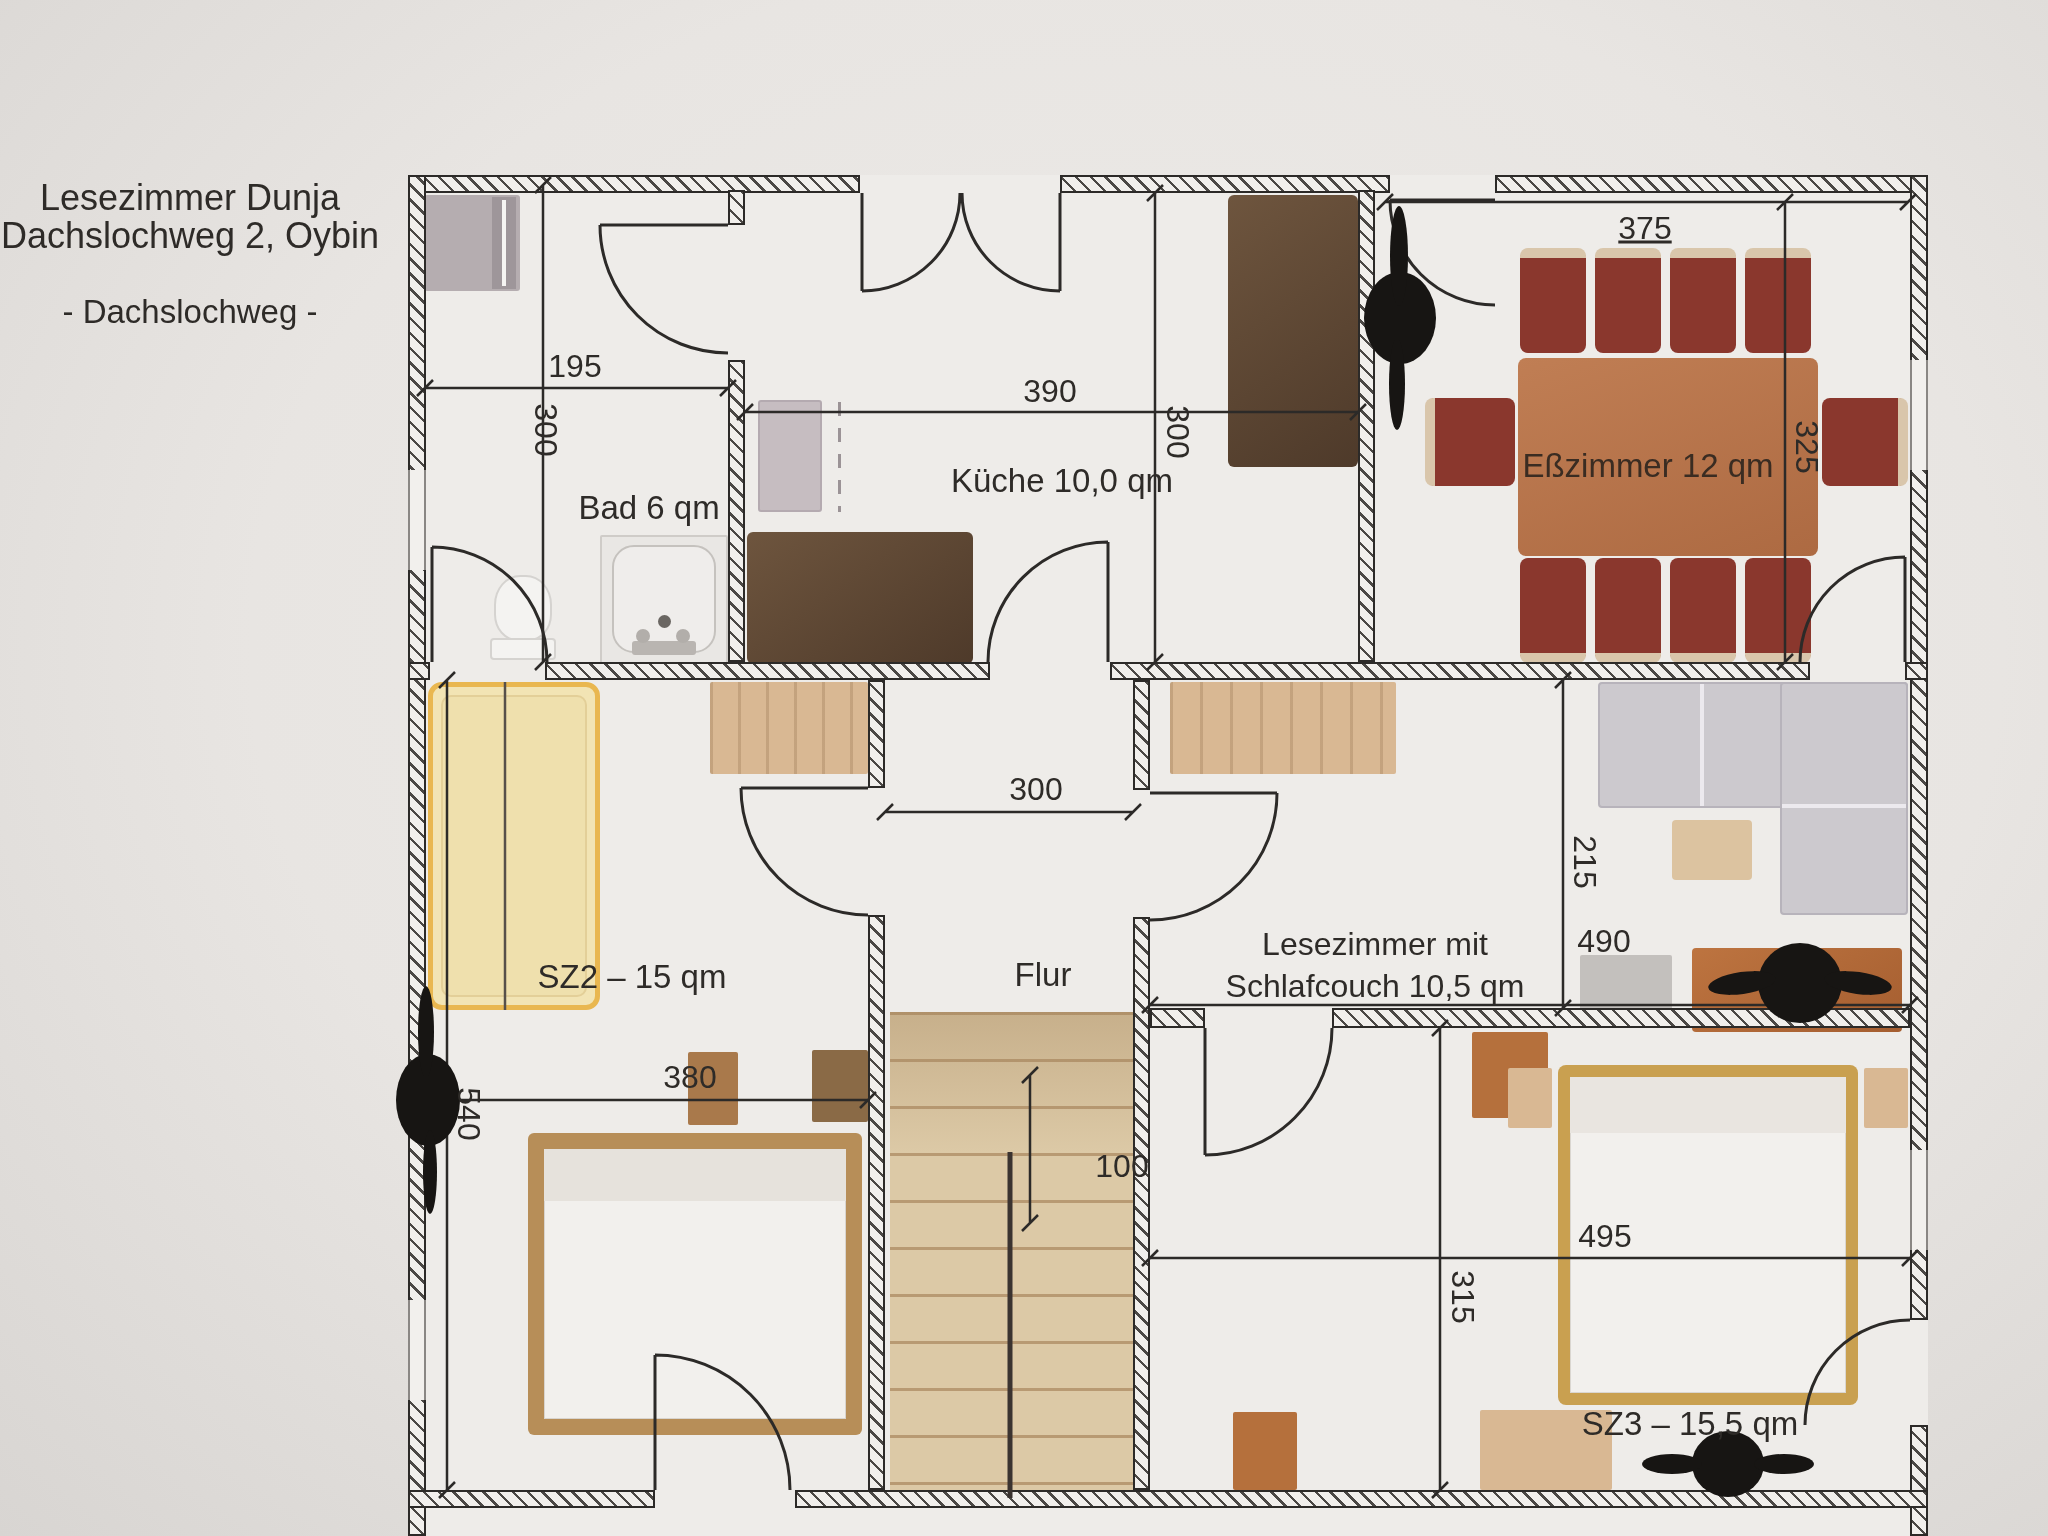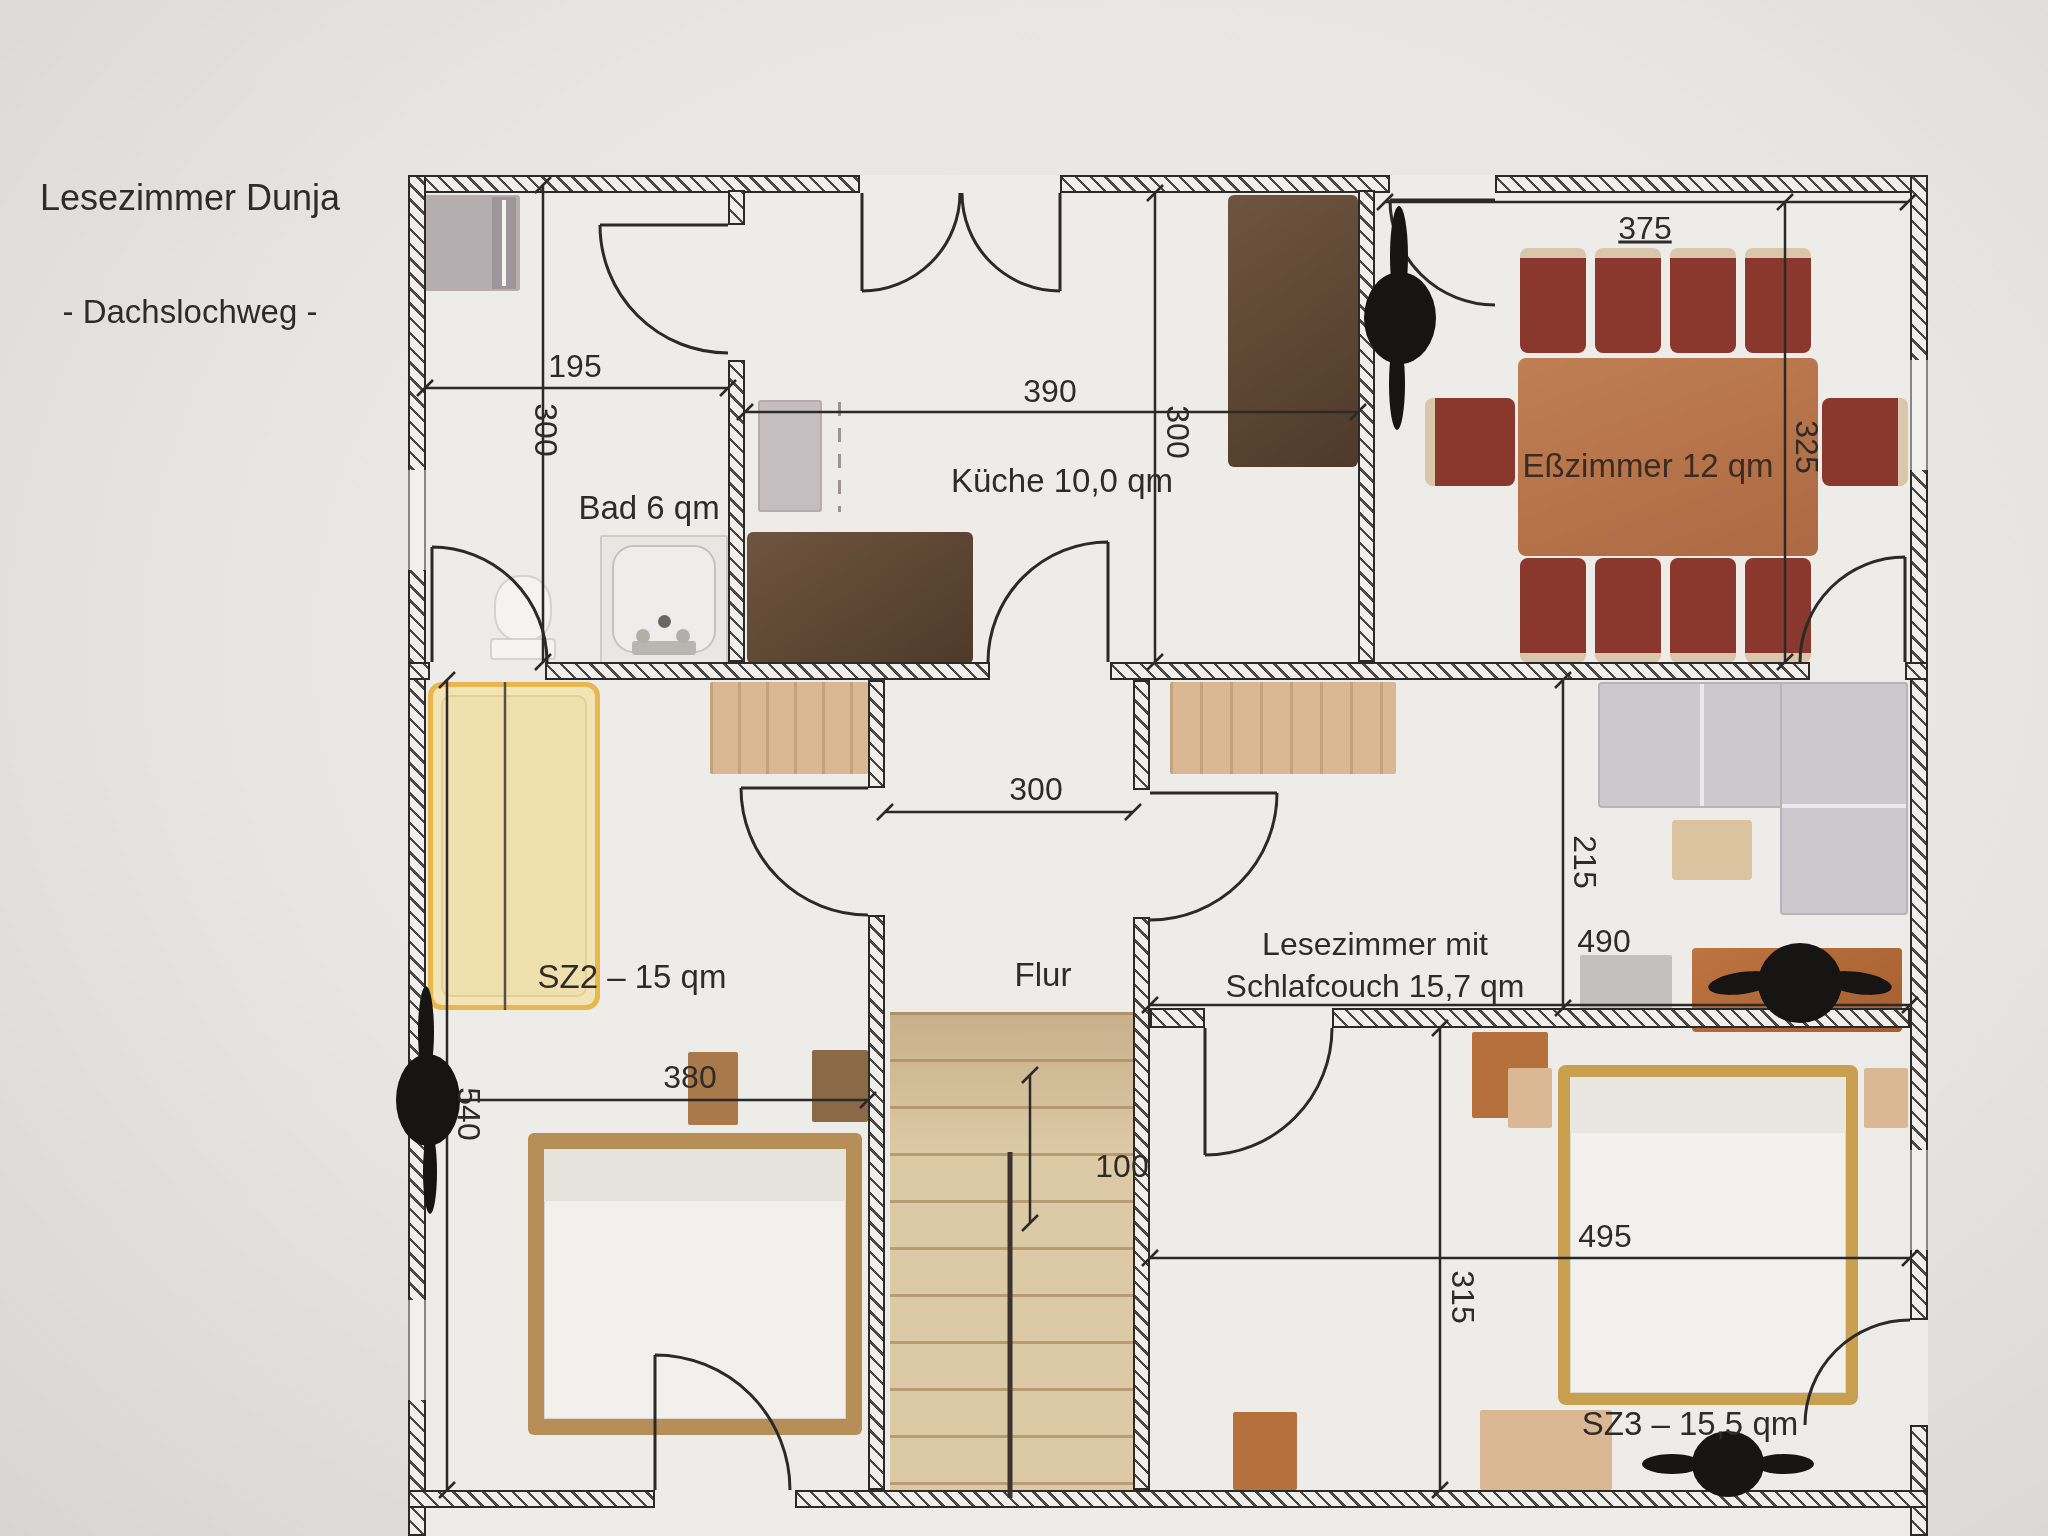--- a/index.html
+++ b/index.html
@@ -21,20 +21,21 @@
   .rot{transform:translate(-50%,-50%) rotate(90deg);}
   .hdr{position:absolute;text-align:center;white-space:nowrap;transform:translate(-50%,-50%);}
   svg.overlay{position:absolute;left:0;top:0;}
 </style>
 </head>
 <body>
 
 <div id="canvas">
 
   <div class="hdr" style="left:190px;top:198px;font-size:36px;">Lesezimmer Dunja</div>
+  <div class="hdr" style="left:190px;top:236px;font-size:36px;">Dachslochweg 2, Oybin</div>
   <div class="hdr" style="left:190px;top:312px;font-size:33px;">- Dachslochweg -</div>
 
   <div class="abs" style="left:408px;top:175px;width:1520px;height:1361px;background:#eeece9;"></div>
 
   <div class="furn" style="left:424px;top:195px;width:96px;height:96px;background:#b5adb0;border-radius:3px;">
     <div class="abs" style="right:4px;top:2px;width:24px;height:92px;background:#9e969a;"></div>
     <div class="abs" style="right:14px;top:5px;width:4px;height:86px;background:#f5f4f2;"></div>
   </div>
   <div class="furn" style="left:494px;top:575px;width:58px;height:66px;background:#f4f3f1;border:2px solid #d5d3d0;border-radius:45% 45% 40% 40%;"></div>
   <div class="furn" style="left:490px;top:638px;width:66px;height:22px;background:#f4f3f1;border:2px solid #d5d3d0;border-radius:4px;"></div>
@@ -186,21 +187,21 @@
       </g>
     </g>
   </svg>
 
   <div class="lbl" style="left:649px;top:482px;margin-top:26px;">Bad 6 qm</div>
   <div class="lbl" style="left:1062px;top:481px;">Küche 10,0 qm</div>
   <div class="lbl" style="left:1648px;top:466px;color:#3a2c22;">Eßzimmer 12 qm</div>
   <div class="lbl" style="left:632px;top:977px;">SZ2 – 15 qm</div>
   <div class="lbl" style="left:1043px;top:975px;">Flur</div>
   <div class="lbl" style="left:1375px;top:944px;font-size:32px;">Lesezimmer mit</div>
-  <div class="lbl" style="left:1375px;top:986px;font-size:32px;">Schlafcouch 15,7 qm</div>
+  <div class="lbl" style="left:1375px;top:986px;font-size:32px;">Schlafcouch 10,5 qm</div>
   <div class="lbl" style="left:1690px;top:1424px;">SZ3 – 15,5 qm</div>
 
   <div class="dim" style="left:575px;top:366px;text-align:center;">195</div>
   <div class="dim rot" style="left:545px;top:430px;">300</div>
   <div class="dim" style="left:1050px;top:391px;">390</div>
   <div class="dim rot" style="left:1177px;top:432px;">300</div>
   <div class="dim" style="left:1645px;top:228px;text-decoration:underline;">375</div>
   <div class="dim rot" style="left:1806px;top:447px;">325</div>
   <div class="dim" style="left:1036px;top:789px;">300</div>
   <div class="dim" style="left:1122px;top:1166px;">100</div>

